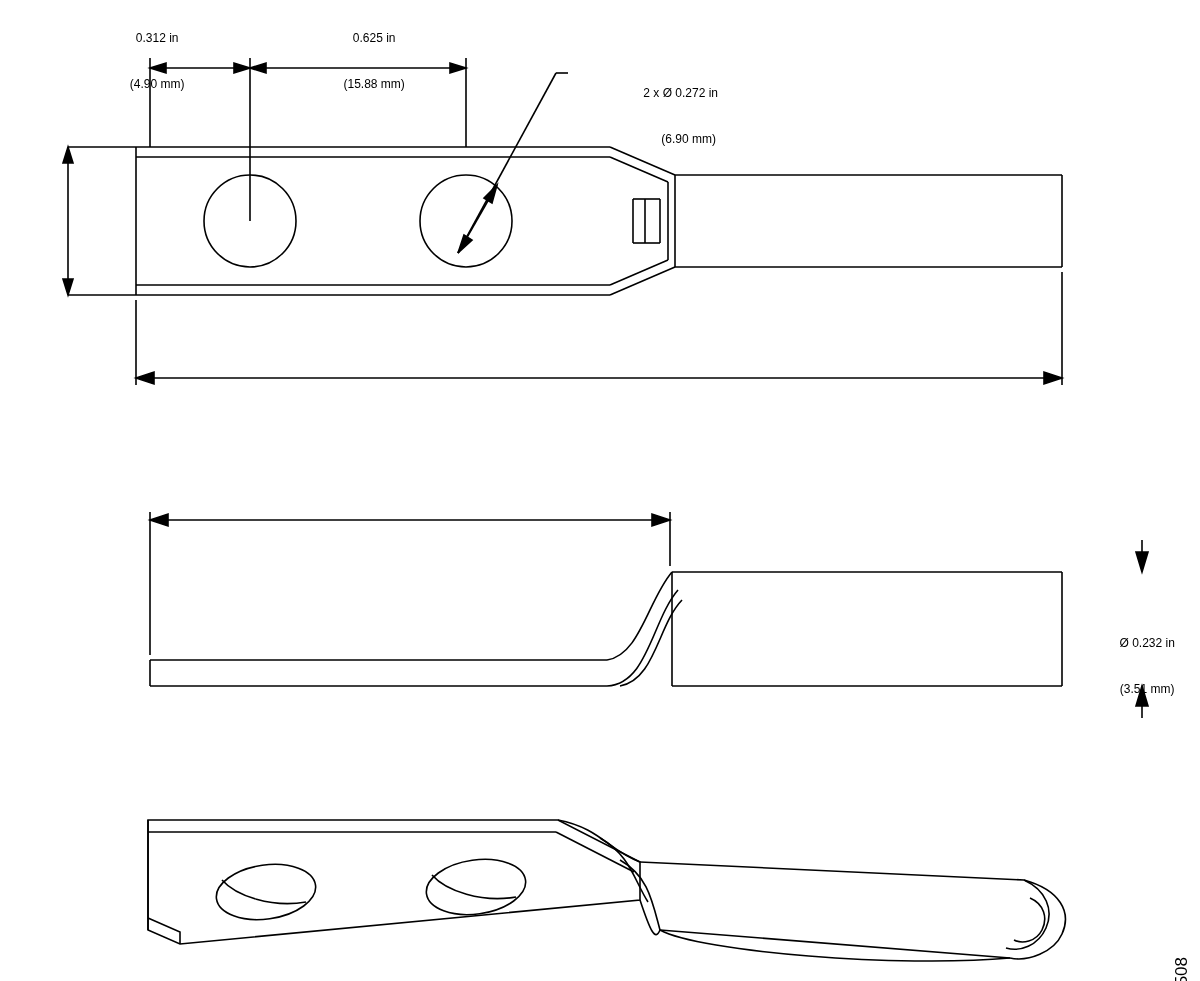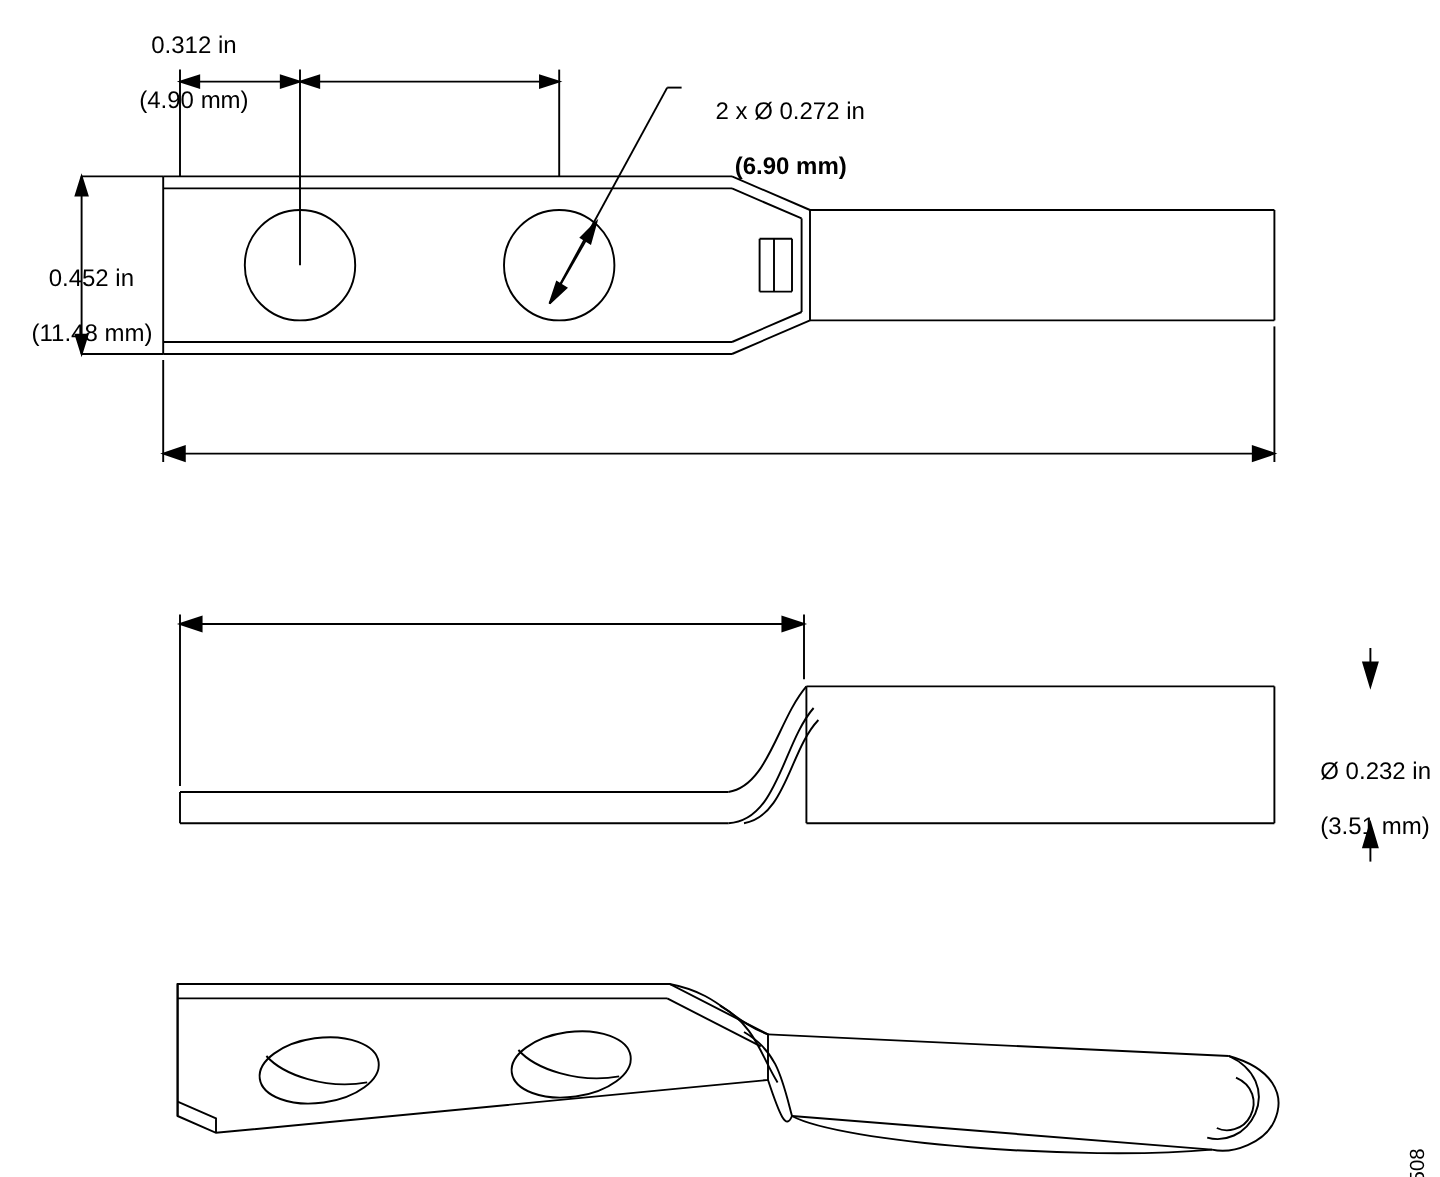--- a/index.html
+++ b/index.html
@@ -11,27 +11,27 @@
     position: relative;
     width: 1200px;
     height: 981px;
     background: #ffffff;
     font-family: "Liberation Sans", sans-serif;
     overflow: hidden;
   }
   .label {
     position: absolute;
     font-family: "Liberation Sans", sans-serif;
-    font-size: 20px;
+    font-size: 12px;
     line-height: 23px;
     color: #000000;
     white-space: pre;
   }
   .label.center { text-align: center; }
-  .label.left   { text-align: left; }
+  .label.left   { text-align: center; }
   svg {
     position: absolute;
     left: 0;
     top: 0;
   }
   .fig-id {
     position: absolute;
     right: 8px;
     bottom: 24px;
     font-family: "Liberation Sans", sans-serif;
@@ -189,30 +189,30 @@
         <path d="M432,875 C446,891 482,903 516,897"></path>
       </g>
     </g>
   </svg>
 
   <div class="label center" style="left:93px; top:4px; width:115px;">
     <span>0.312 in</span><br>
     <span>(4.90 mm)</span>
   </div>
 
+  <div class="label center" style="left:300px; top:4px; width:135px;">
+    <span>0.625 in</span><br>
+    <span>(15.88 mm)</span>
+  </div>
 
   <div class="label left" style="left:574px; top:59px; width:200px;">
     <span>2 x Ø 0.272 in</span><br>
-    <span style="margin-left:16px; display:inline-block;font-weight:bold;">(6.90 mm)</span>
-  </div>
-
-  <div class="label center" style="left:4px; top:198px; width:122px;">
-    <span>0.452 in</span><br>
-    <span>(11.48 mm)</span>
-  </div>
+    <span style="margin-left:16px; display:inline-block;">(6.90 mm)</span>
+  </div>
+
 
 
 
   <div class="label left" style="left:1078px; top:609px; width:125px;">
     <span>Ø 0.232 in</span><br>
     <span>(3.51 mm)</span>
   </div>
 
   <div class="fig-id">525508</div>
 

